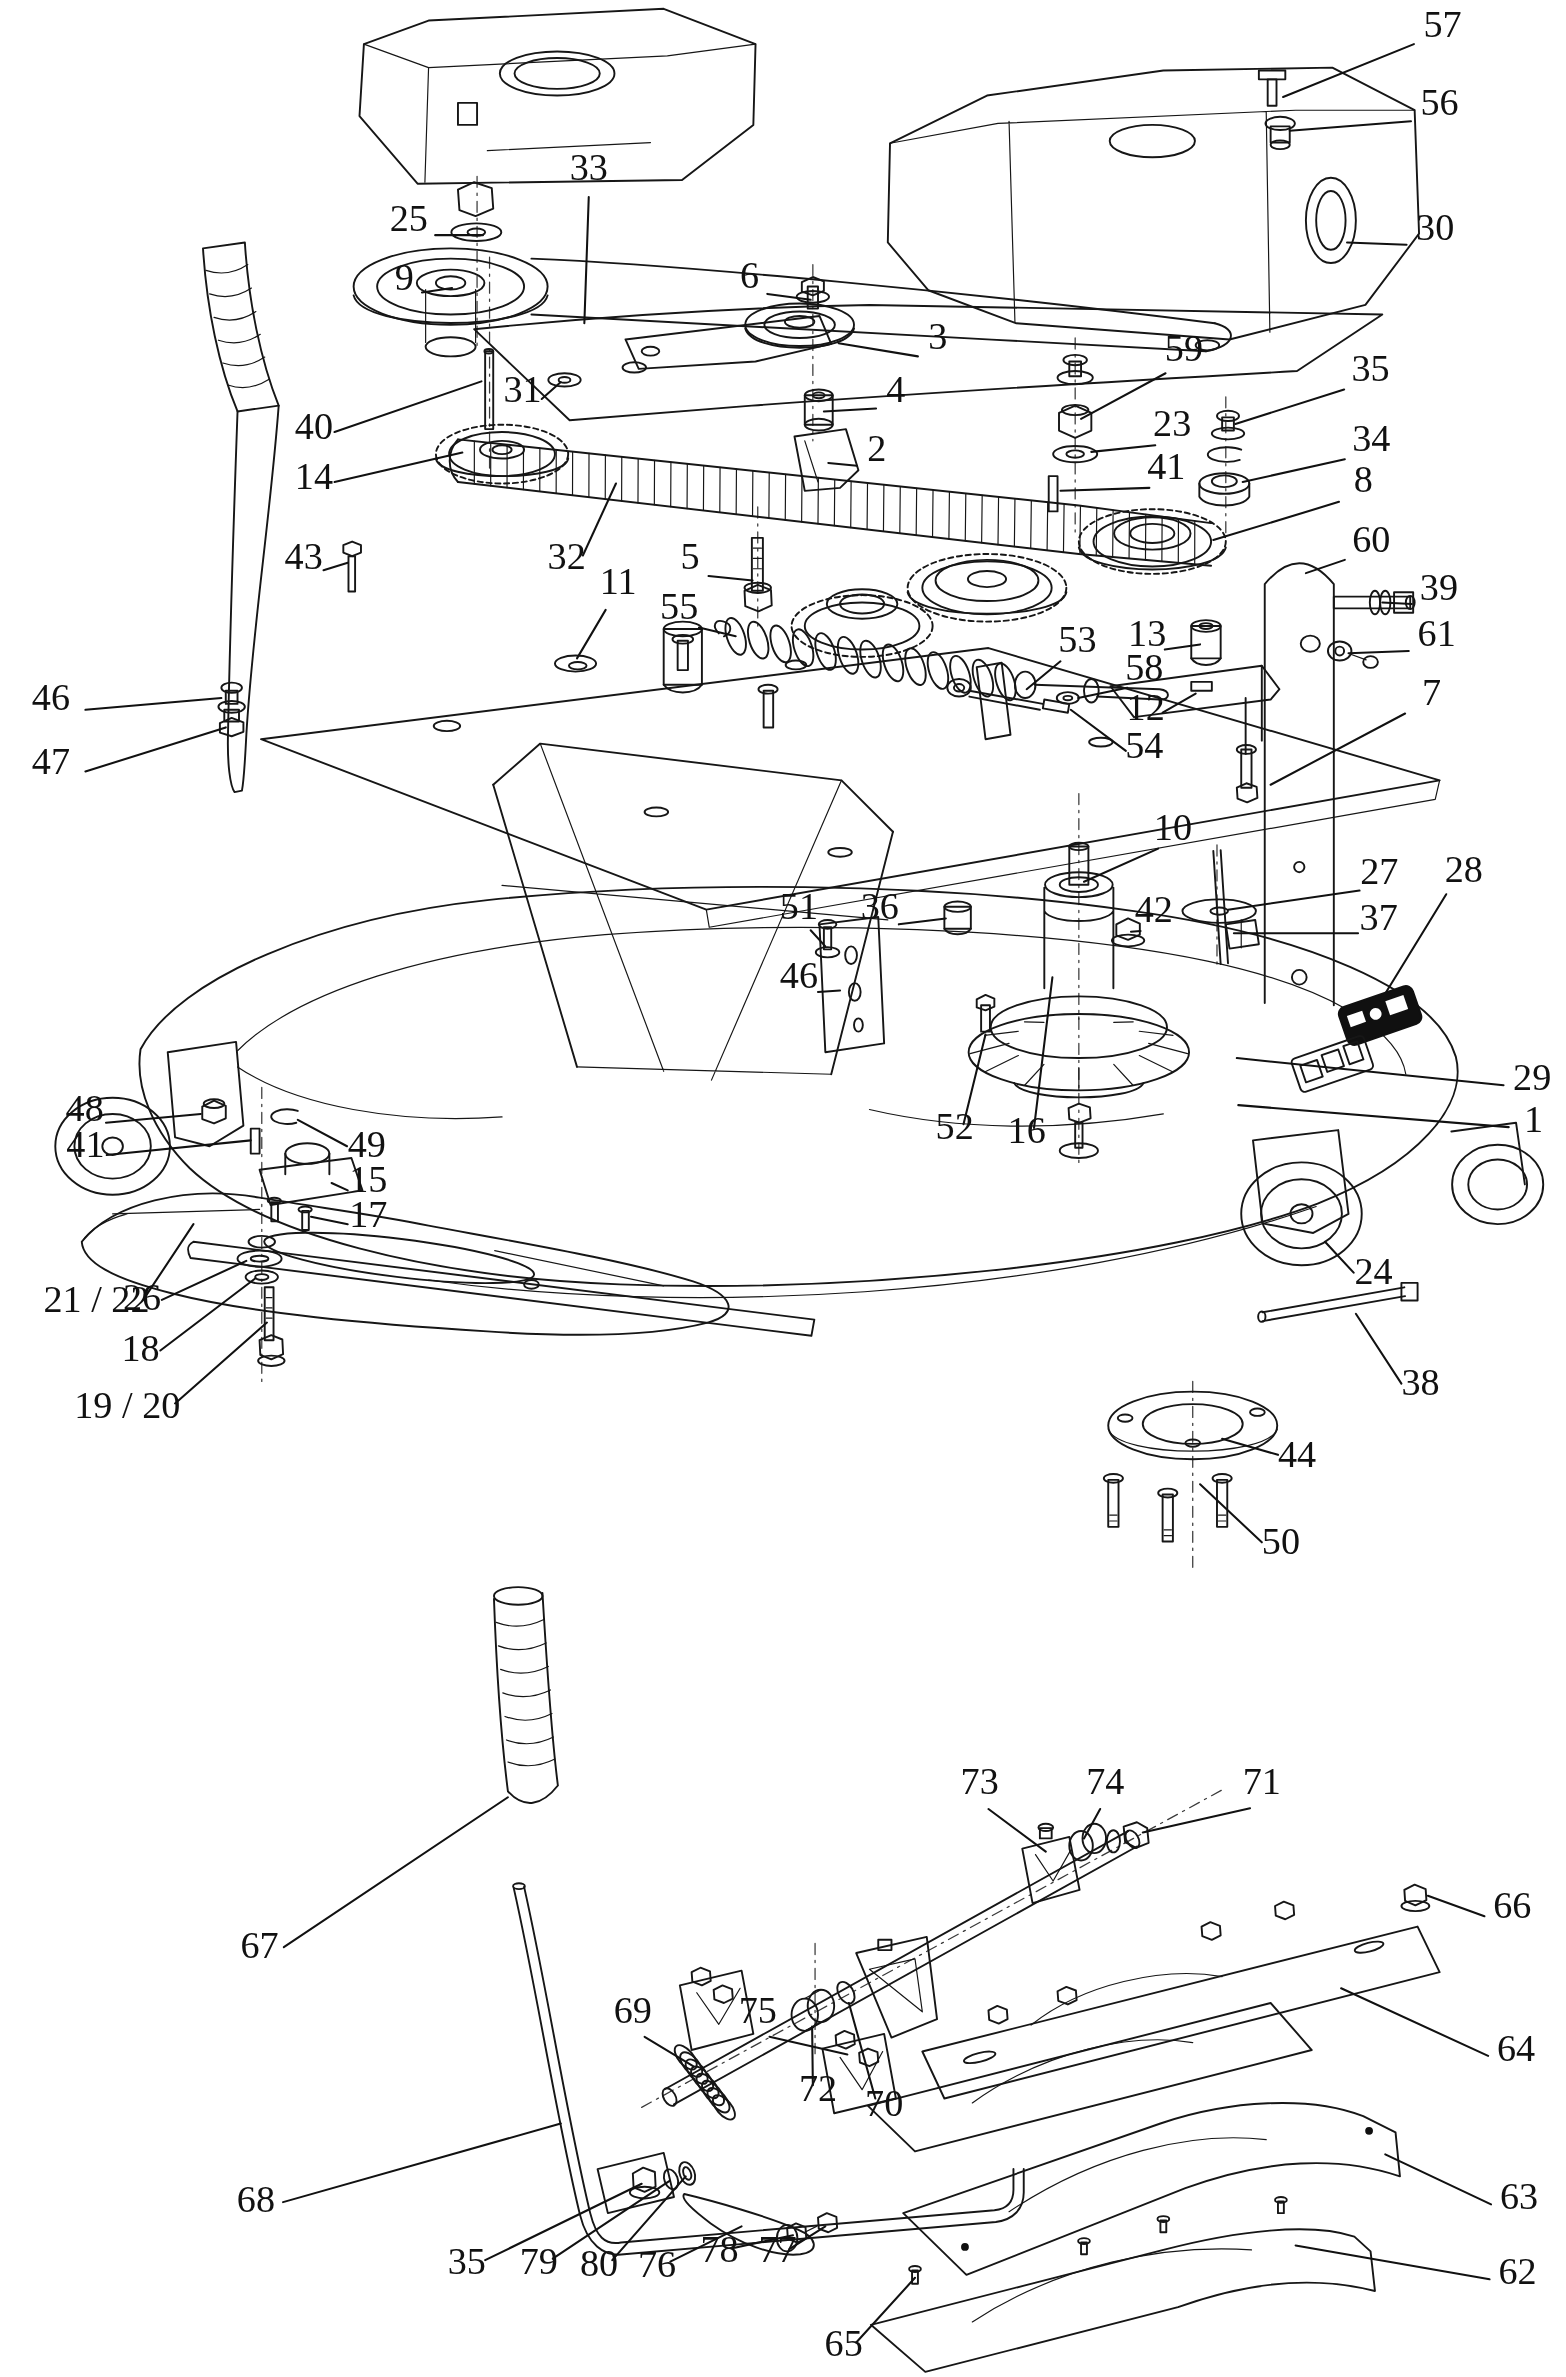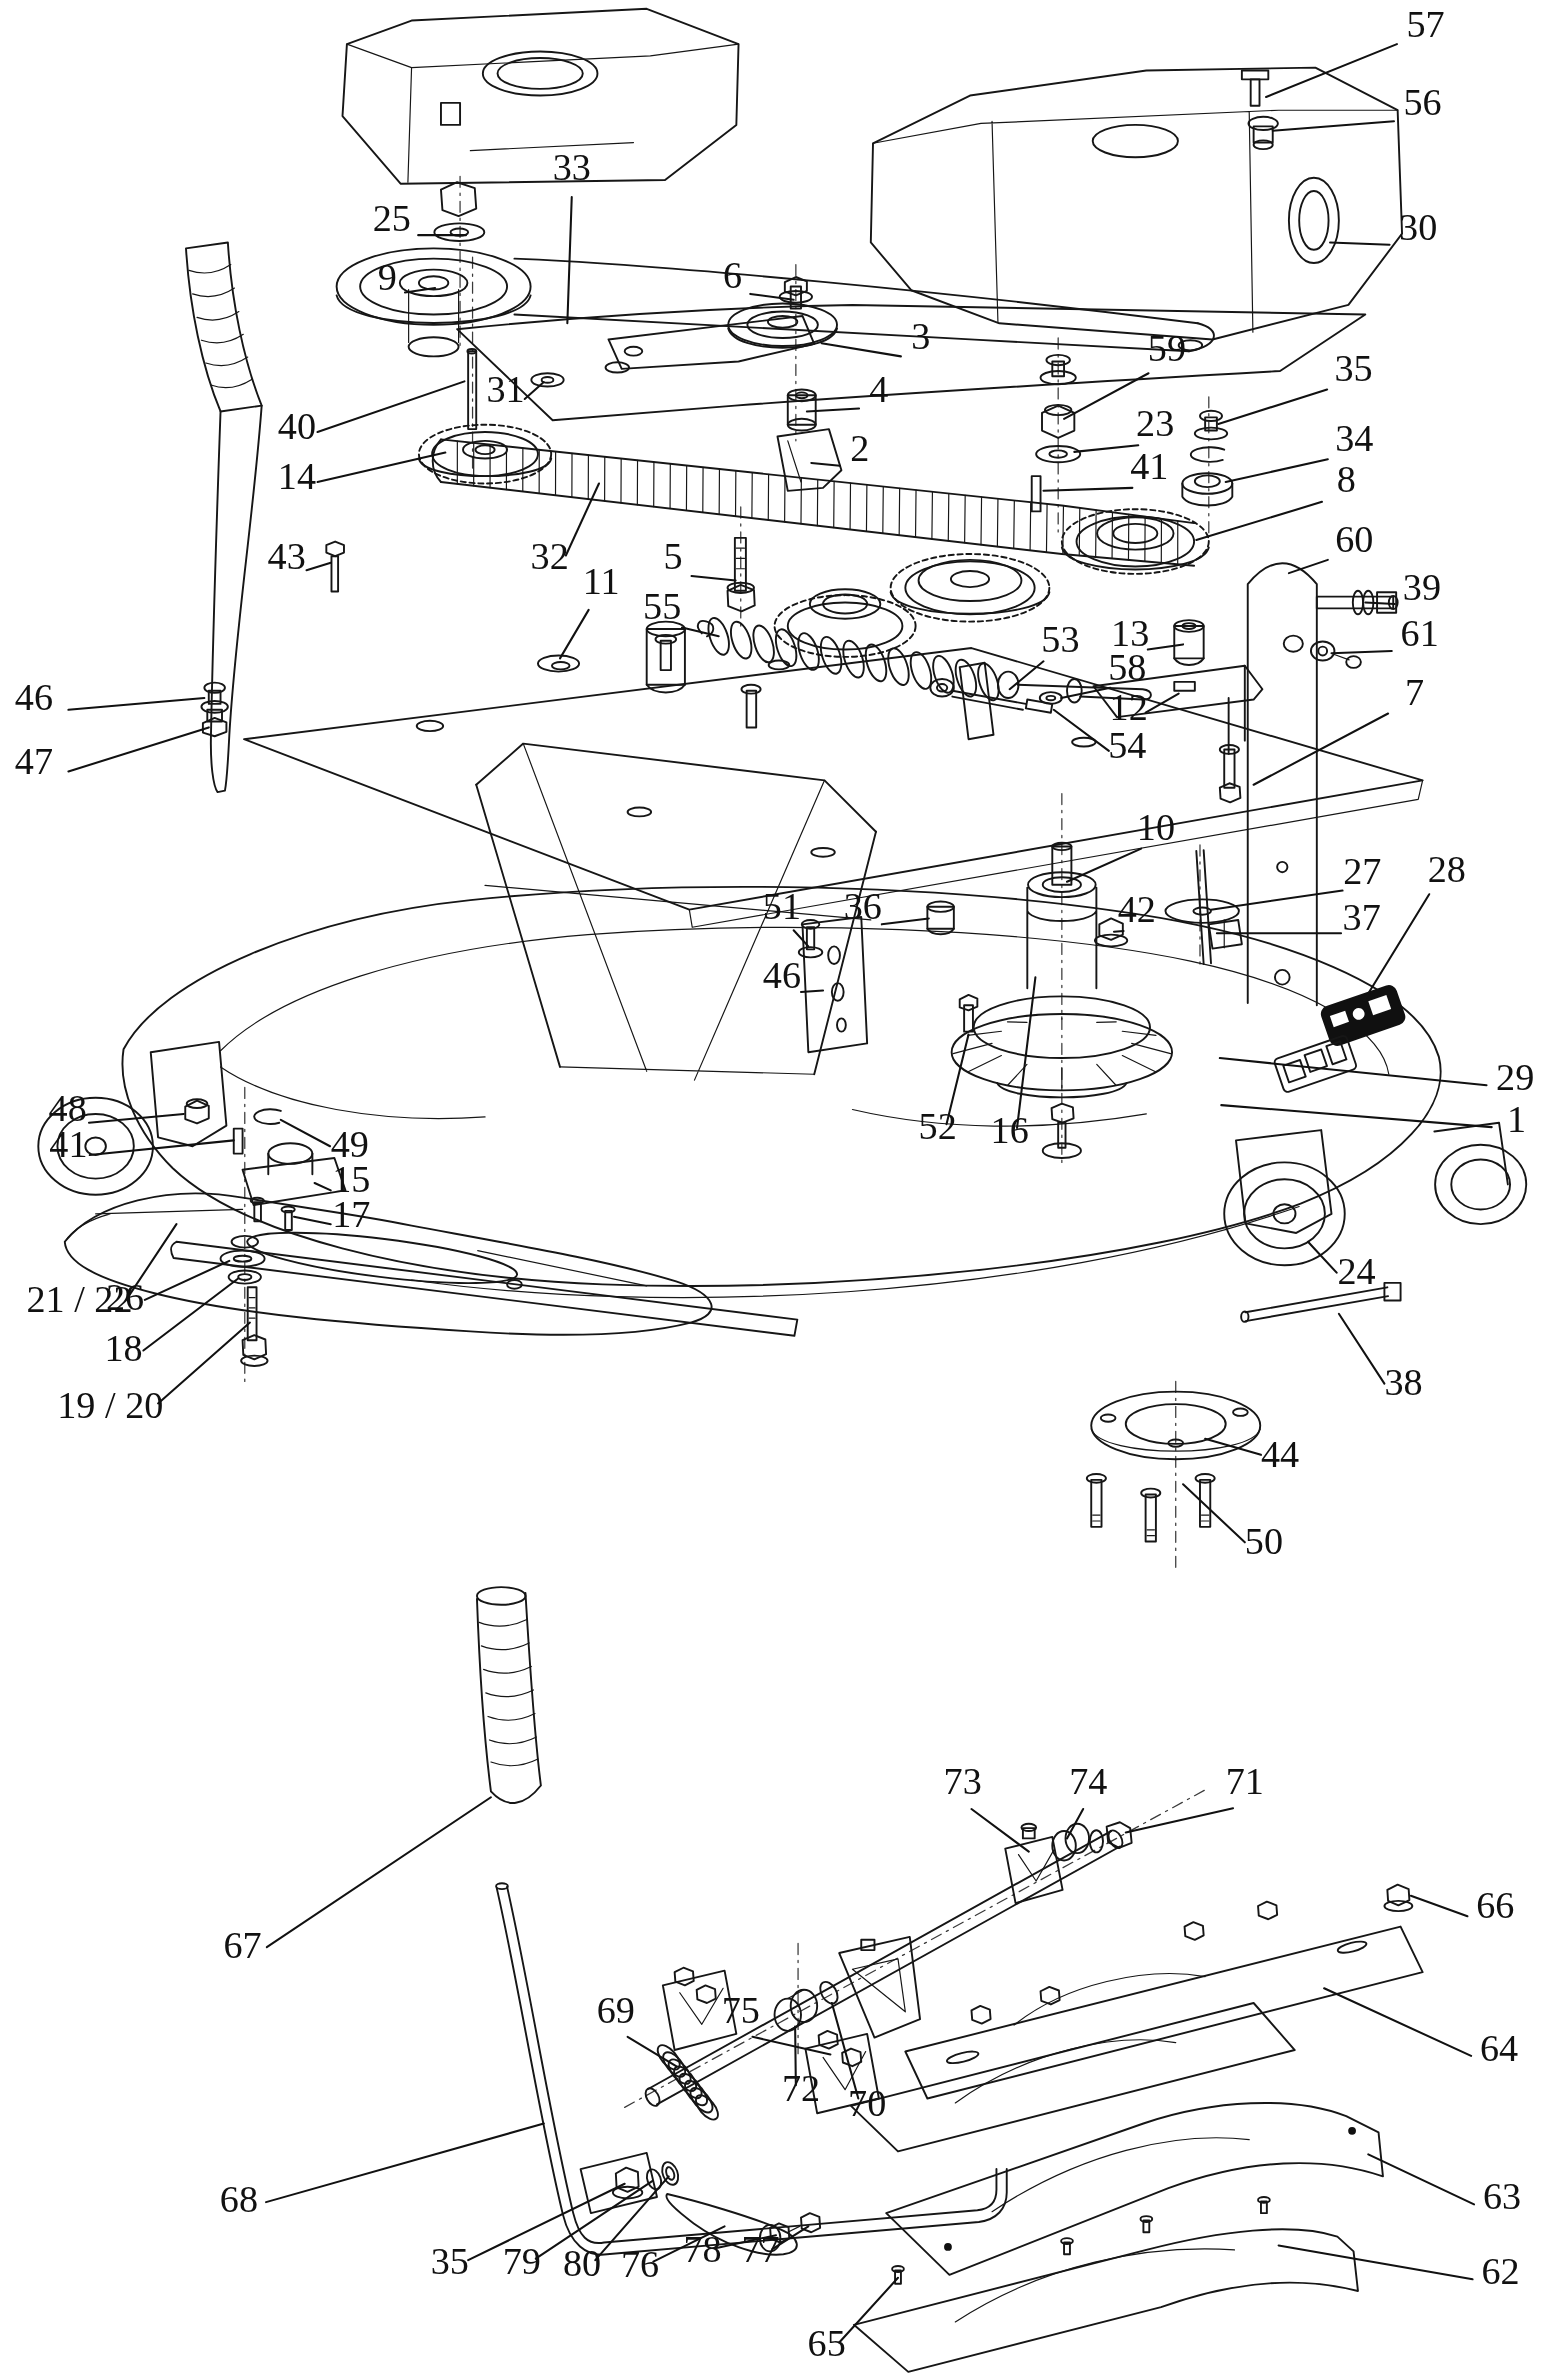--- a/index.html
+++ b/index.html
@@ -1,16 +1,16 @@
 <!DOCTYPE html>
 <html style="font-size:11.8px"><head>
 <meta charset="utf-8">
 <style>
   html,body{margin:0;padding:0;background:#ffffff;}
-  #stage{width:1426px;height:2377px;position:relative;background:#fff;}
+  #stage{width:1426px;height:2377px;position:relative;background:#fff;margin-left:17px;}
   svg{display:block;}
   .art *{stroke:#161616;stroke-width:2.6;fill:none;stroke-linecap:round;stroke-linejoin:round;}
   .art .thin{stroke-width:1.6;}
   .art .teeth{stroke-dasharray:7 5;}
   .art .axis{stroke:#3a3a3a;stroke-width:1.7;stroke-dasharray:15 8 3 8;}
   .art .dark{fill:#101010;stroke:#101010;}
   .art .wht{fill:#ffffff;stroke:none;}
   .callout text{font-family:"Liberation Serif","DejaVu Serif",serif;font-size:52px;fill:#111;stroke:none;text-anchor:middle;}
   .callout polyline{fill:none;stroke:#111;stroke-width:2.8;stroke-linecap:round;}
 </style>

